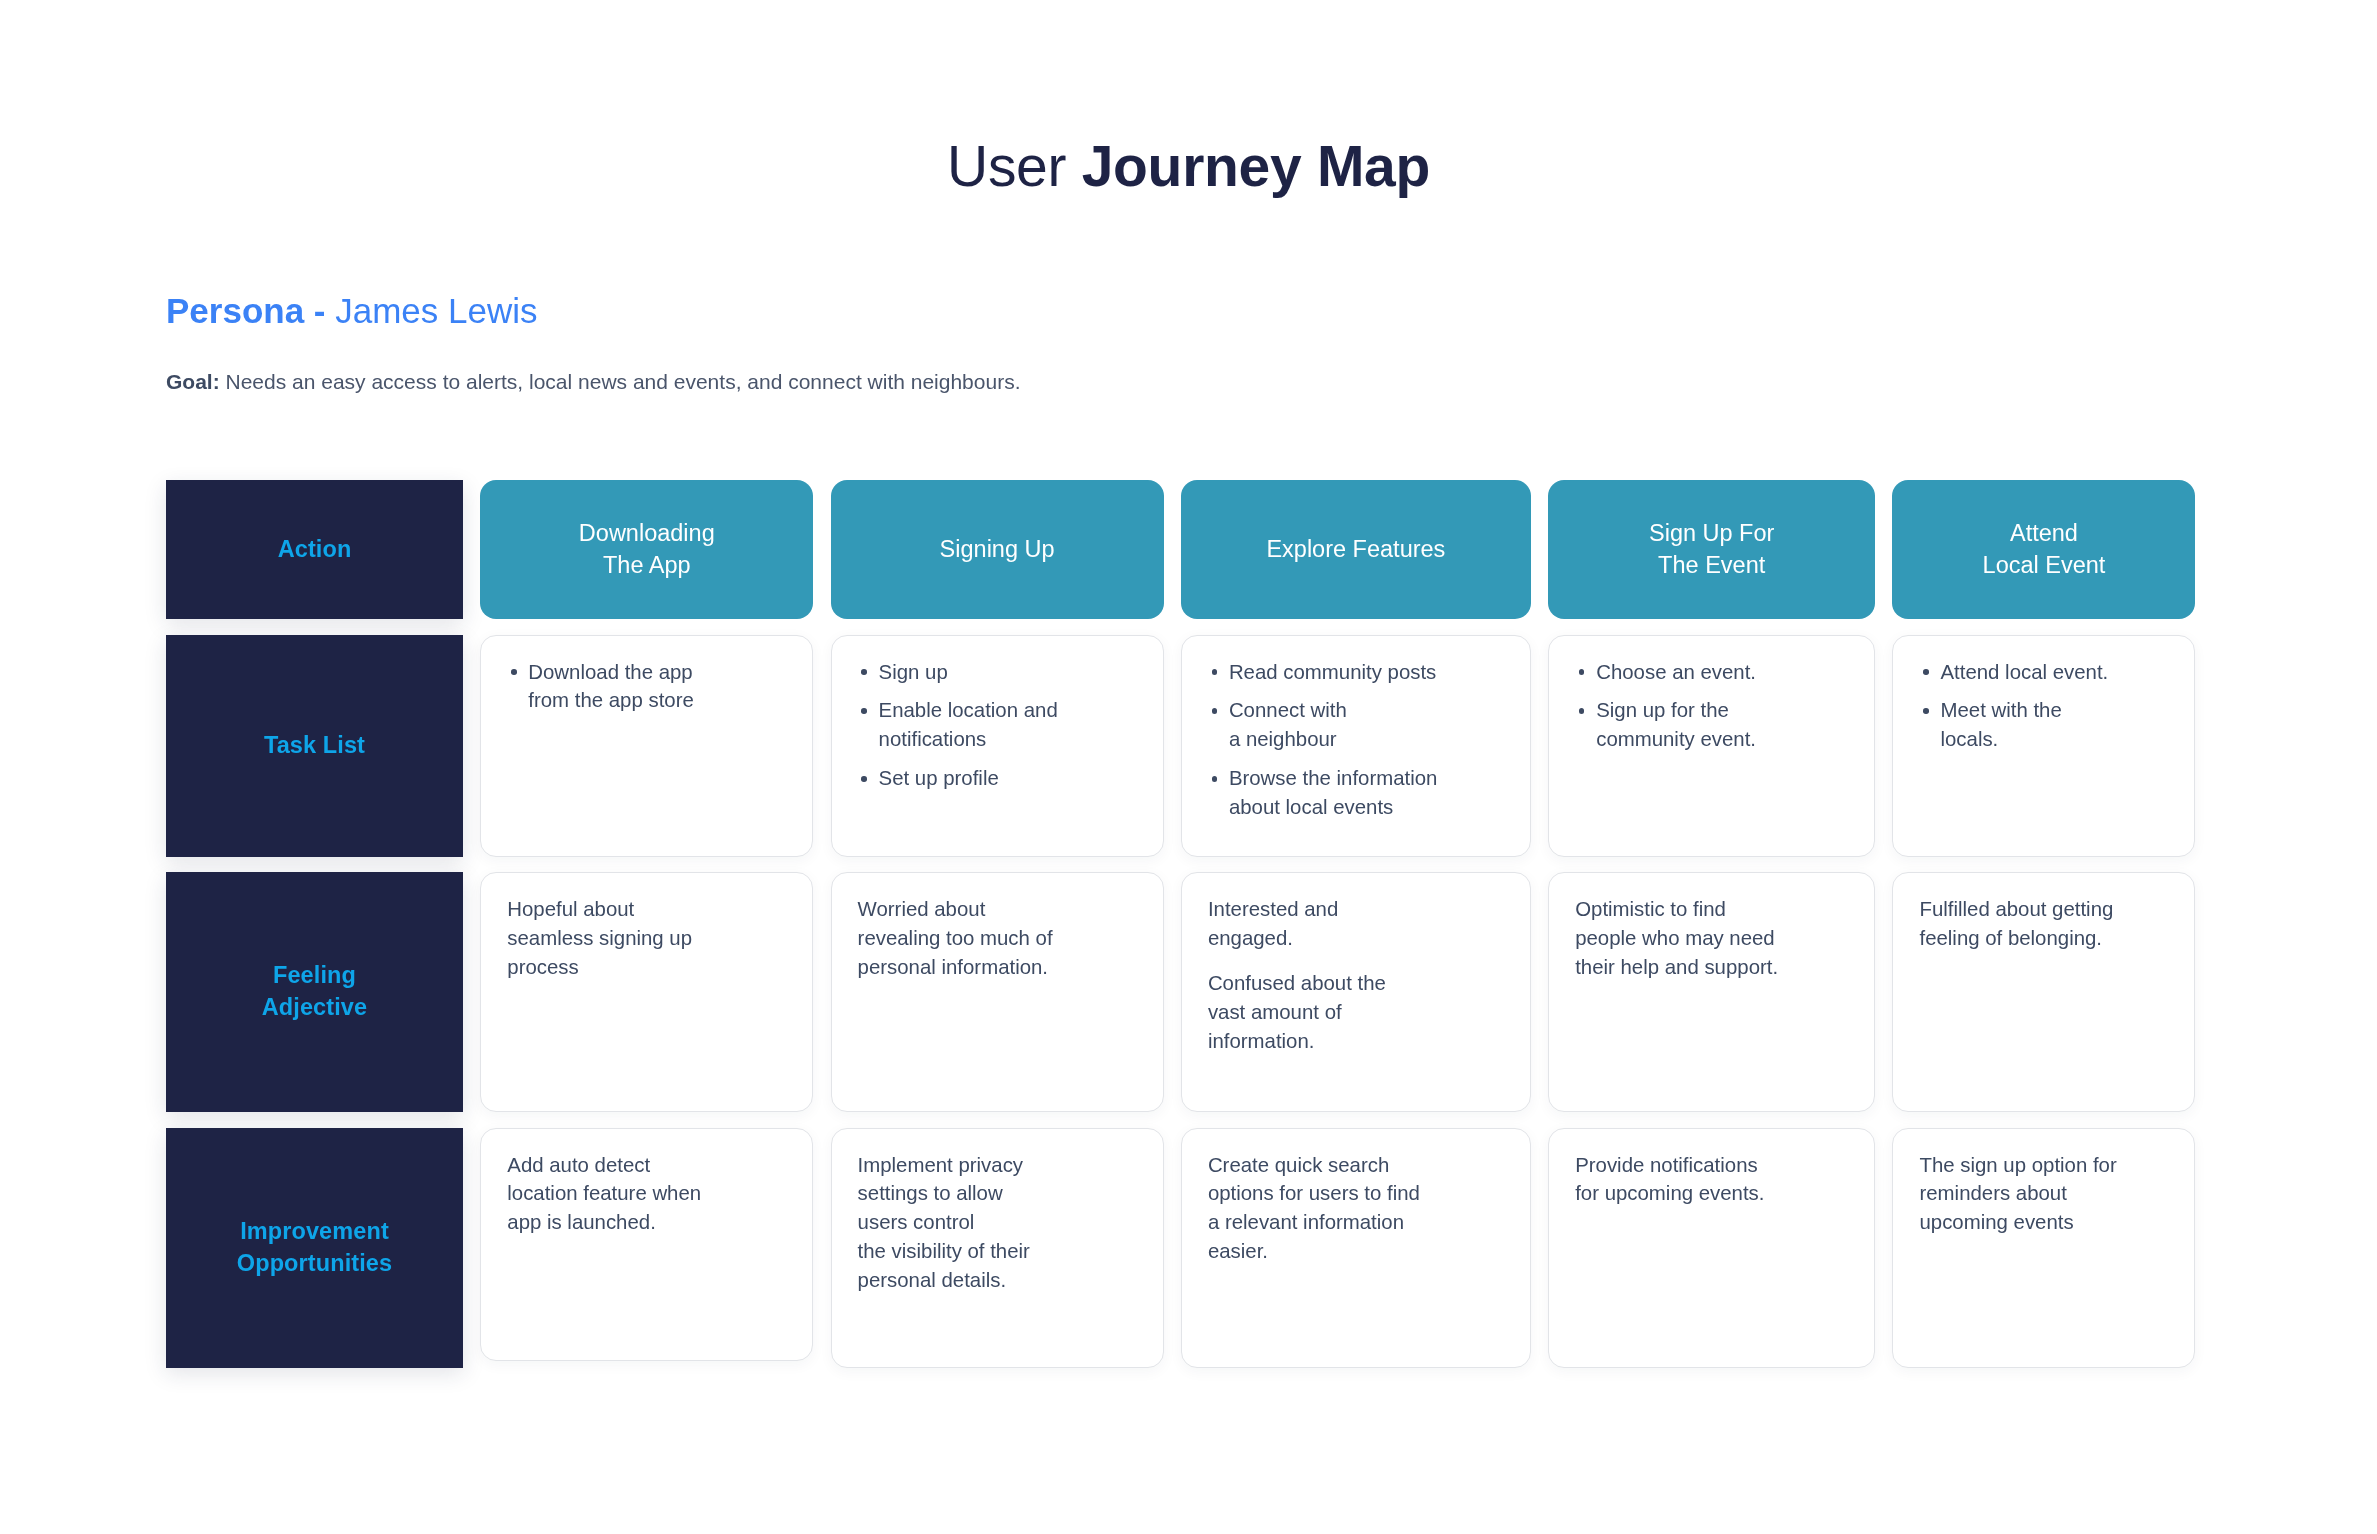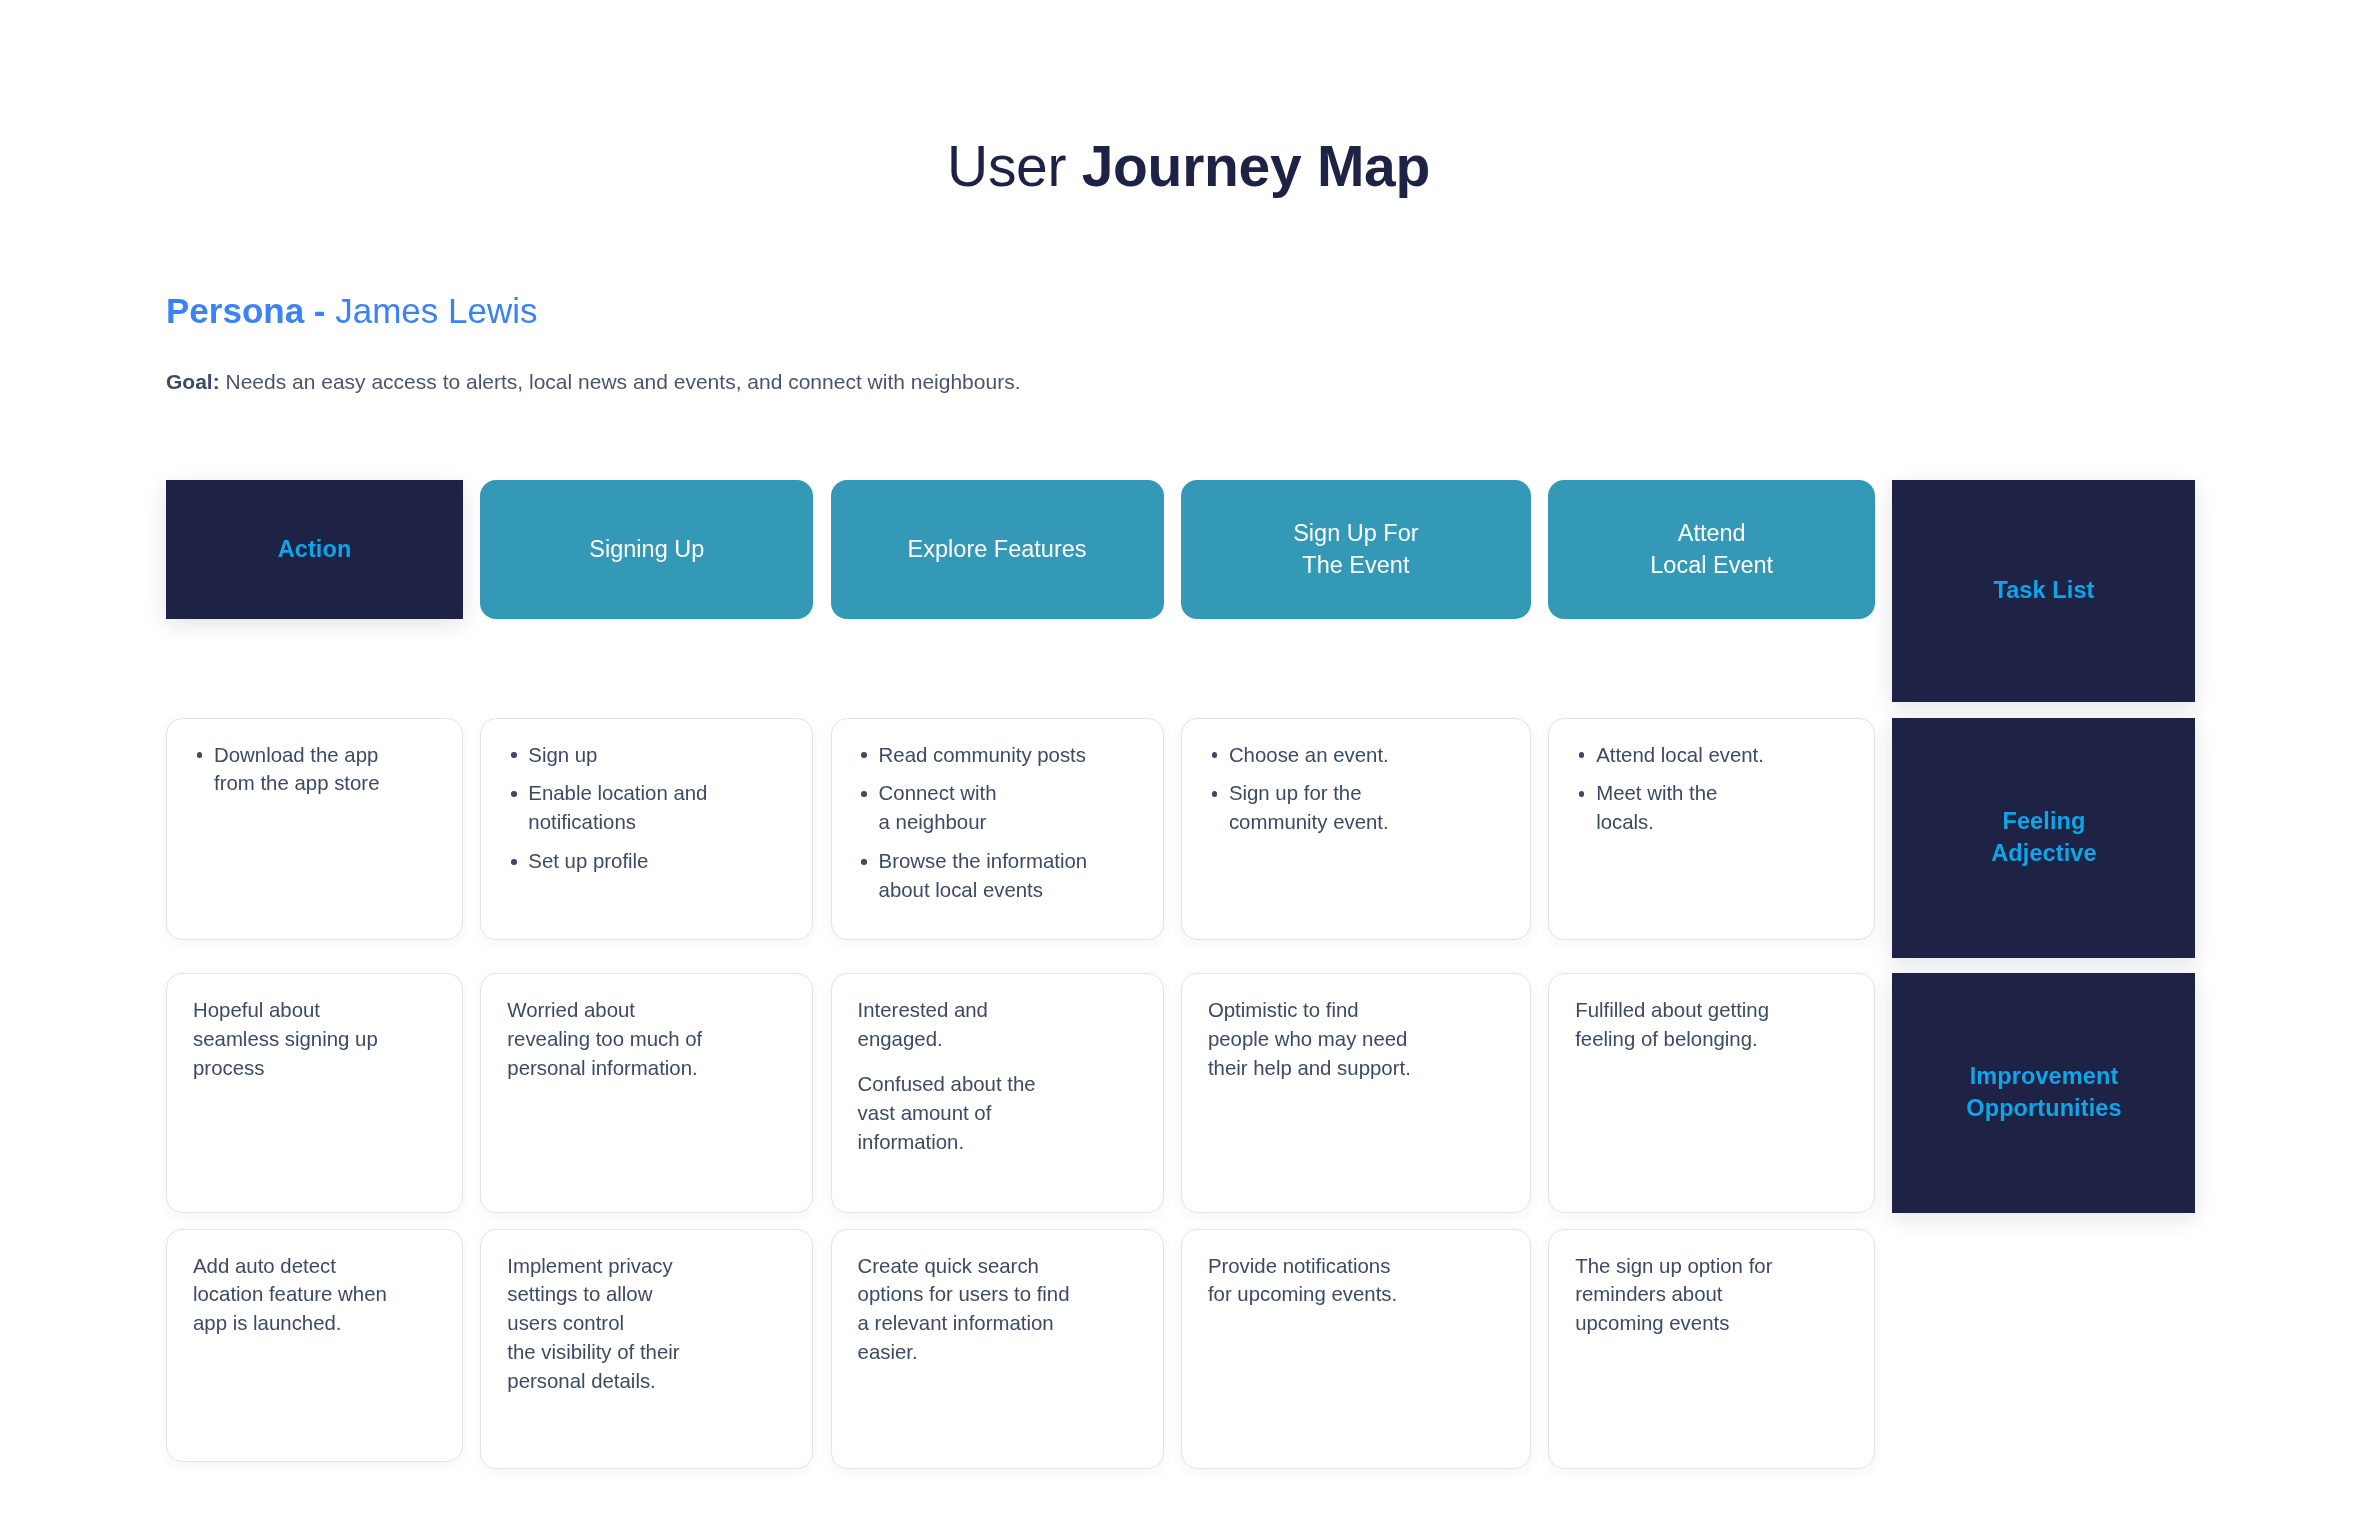--- a/index.html
+++ b/index.html
@@ -179,20 +179,28 @@
   </div>
 
   <div class="grid">
 
     <div class="cell" style="height:139px">
       <div class="label-box" style="height:139px">
         <span>Action</span>
       </div>
     </div>
 
+    <div class="cell" style="height:139px">
+      <div class="stage-box" style="height:139px">
+        <span>
+          <span class="nl">Downloading</span>
+          <span class="nl">The App</span>
+        </span>
+      </div>
+    </div>
 
     <div class="cell" style="height:139px">
       <div class="stage-box" style="height:139px">
         <span>
           <span class="nl">Signing Up</span>
         </span>
       </div>
     </div>
 
     <div class="cell" style="height:139px">

